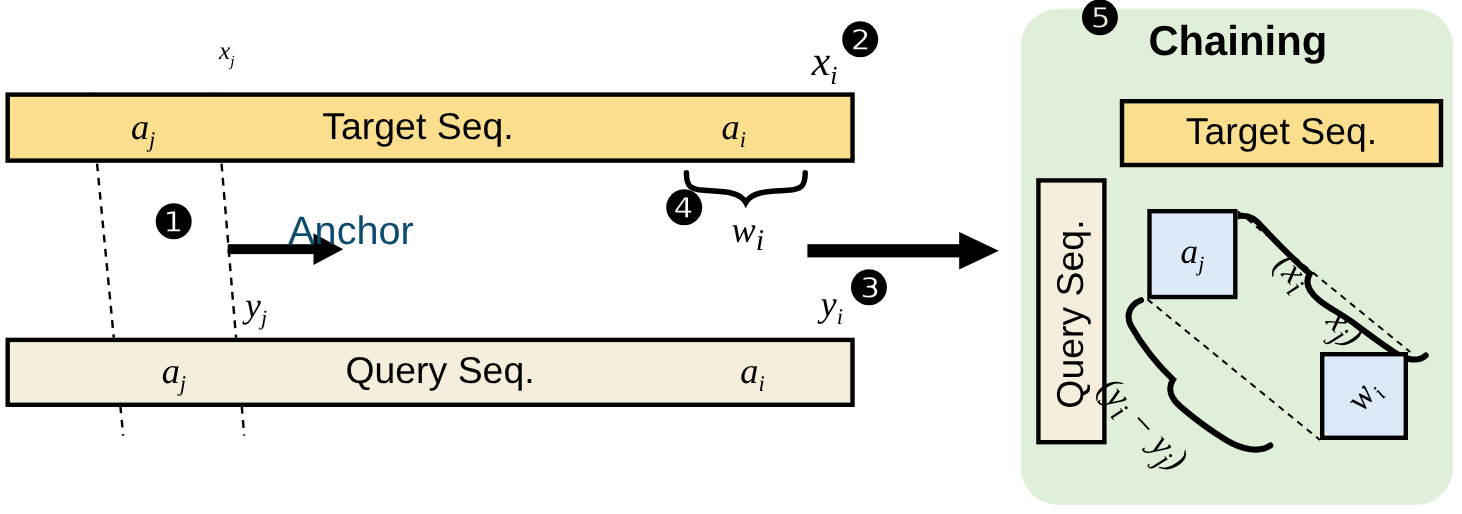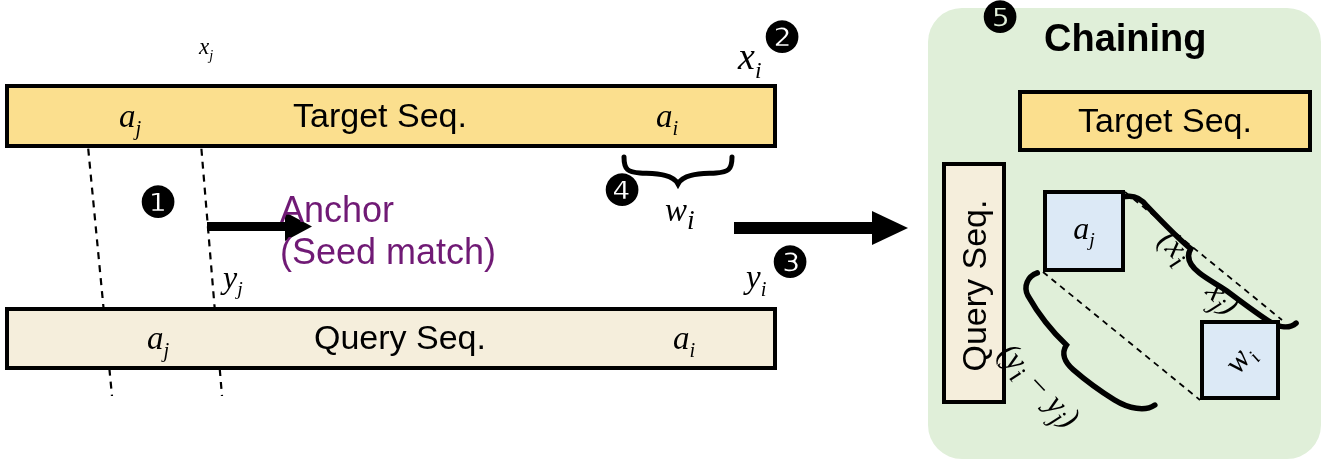--- a/index.html
+++ b/index.html
@@ -60,23 +60,22 @@
     font-weight: bold;
     text-align: center;
     line-height: 1;
     display: flex;
     align-items: center;
     justify-content: center;
   }
   .plaintext {
     position: absolute;
     font-family: "Liberation Sans", sans-serif;
-    color: #701a75;
-    white-space: nowrap;
-    margin-left: 18px;
+    color: #0c4a6e;
+    white-space: nowrap;
   }
   .panel {
     position: absolute;
     border-radius: 34px;
     background: #E0EFD9;
   }
   .panel-title {
     position: absolute;
     font-family: "Liberation Sans", sans-serif;
     font-weight: bold;
@@ -210,21 +209,20 @@
   <div class="mathlabel" style="left:223px; top:259px; font-size:32px;">
     <span>y</span><sub>j</sub>
   </div>
   <div class="mathlabel" style="left:746px; top:259px; font-size:33px;text-align:center;">
     <span>y</span><sub>i</sub>
   </div>
   <div class="badge" style="left:790px; top:263px; width:0px; height:0px; font-size:42px; background:transparent; color:#000; overflow:visible;">❸</div>
 
   <div class="badge" style="left:158px; top:203px; width:0px; height:0px; font-size:42px; background:transparent; color:#000; overflow:visible;">❶</div>
   <div class="plaintext" style="left:262px; top:189px; font-size:36px;">Anchor</div>
-  <div class="plaintext" style="left:262px; top:231px; font-size:36px;">(Seed match)</div>
 
   <div class="badge" style="left:622px; top:191px; width:0px; height:0px; font-size:42px; background:transparent; color:#000; overflow:visible;">❹</div>
   <div class="brace-label" style="left:665px; top:192px; font-size:33px;">
     <span>w</span><sub>i</sub>
   </div>
 
   <div class="badge" style="left:1000px; top:18px; width:0px; height:0px; font-size:42px; background:transparent; color:#000; overflow:visible;">❺</div>
   <div class="panel-title" style="left:1044px; top:17px; font-size:38px;">Chaining</div>
 
   <div class="seqbar bar-target" style="left:1018px; top:90px; width:294px; height:62px;"></div>

